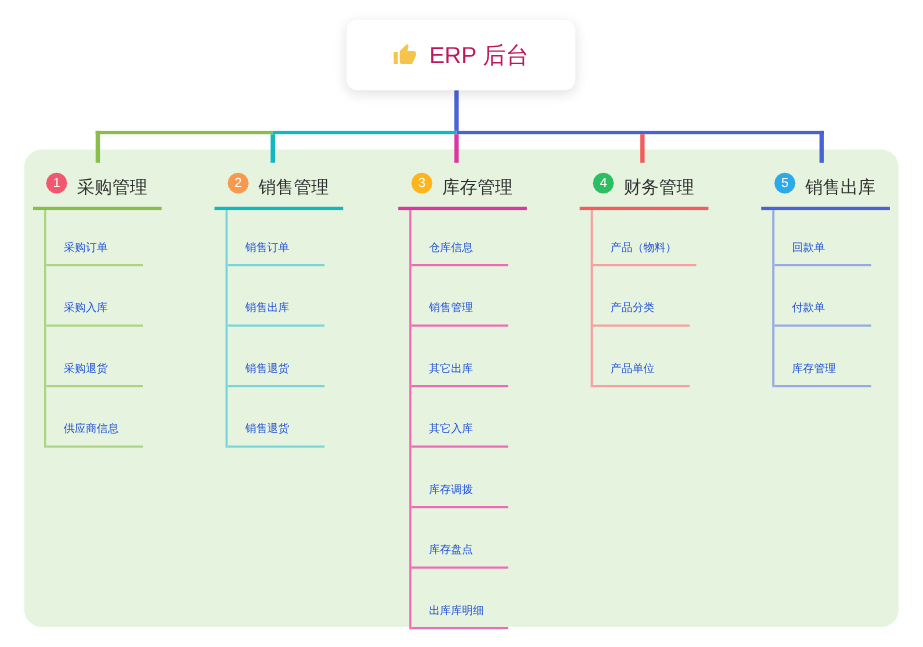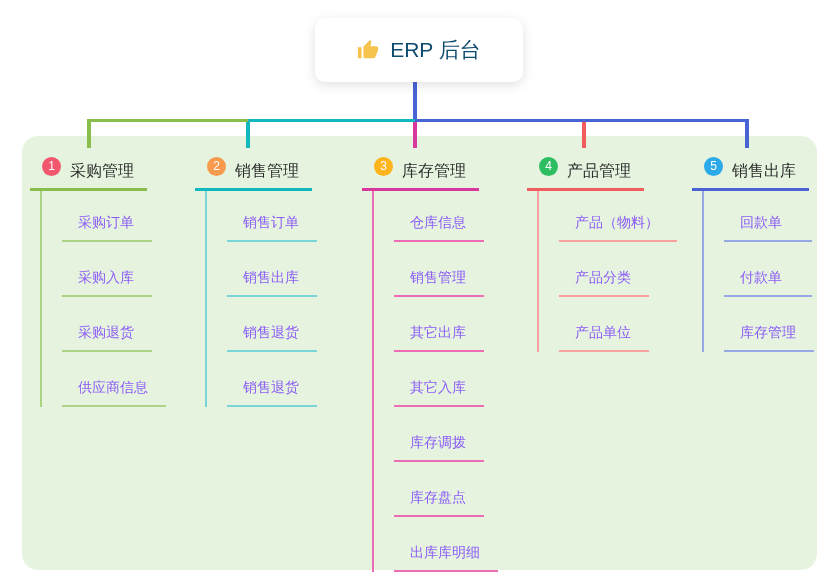--- a/index.html
+++ b/index.html
@@ -9,21 +9,21 @@
   }
   .panel{
     position:absolute;left:22px;top:136px;width:795px;height:434px;
     border-radius:16px;
   }
   .root{
     position:absolute;left:315px;top:18px;width:208px;height:64px;
     background:#ffffff;border-radius:10px;
     box-shadow:0 3px 12px rgba(0,0,0,.12);
     display:flex;align-items:center;justify-content:center;gap:11px;
-    font-size:21px;font-weight:500;color:#0c4a6e;z-index:3;
+    font-size:21px;font-weight:500;color:#be185d;z-index:3;
   }
   .root svg{display:block;}
   .line{position:absolute;z-index:1;}
   .line.h{height:3px;}
   .line.v{width:4px;}
   .branch{position:absolute;top:148px;z-index:2;}
   .bh{
     display:flex;align-items:center;gap:9px;
     padding:2px 8px 6px 12px;min-width:117px;box-sizing:border-box;
     width:max-content;border-bottom:3px solid var(--main);
@@ -37,21 +37,21 @@
   .bt{font-size:16px;color:#2f2f2f;line-height:22px;white-space:nowrap;margin-top:10px;}
   .blist{
     margin:0 0 0 10px;padding:0;list-style:none;
     border-left:2px solid var(--light);
   }
   .bi{
     height:55px;box-sizing:border-box;width:max-content;min-width:88px;
     display:flex;align-items:flex-end;
     padding:0 18px 8px 16px;
     border-bottom:2px solid var(--light);
-    font-size:14px;color:#8b5cf6;white-space:nowrap;margin-left:20px;
+    font-size:10px;color:#1d4ed8;white-space:nowrap;
   }
   .bi:first-child{height:51px;}
 </style>
 </head>
 <body>
 
 <div class="canvas">
 
   <div class="panel" style="background: rgb(230, 244, 223);"></div>
 
@@ -110,21 +110,21 @@
       <li class="bi">其它入库</li>
       <li class="bi">库存调拨</li>
       <li class="bi">库存盘点</li>
       <li class="bi">出库库明细</li>
     </ul>
   </section>
 
   <section class="branch" style="left: 527px; --main: #F15C5C; --light: #F8A0A0; --badge: #2EBE62;">
     <header class="bh">
       <span class="badge">4</span>
-      <span class="bt">产品管理</span>
+      <span class="bt">财务管理</span>
     </header>
     <ul class="blist">
       <li class="bi">产品（物料）</li>
       <li class="bi">产品分类</li>
       <li class="bi">产品单位</li>
     </ul>
   </section>
 
   <section class="branch" style="left: 692px; --main: #4A63D4; --light: #96A9E6; --badge: #2CA9E8;">
     <header class="bh">

